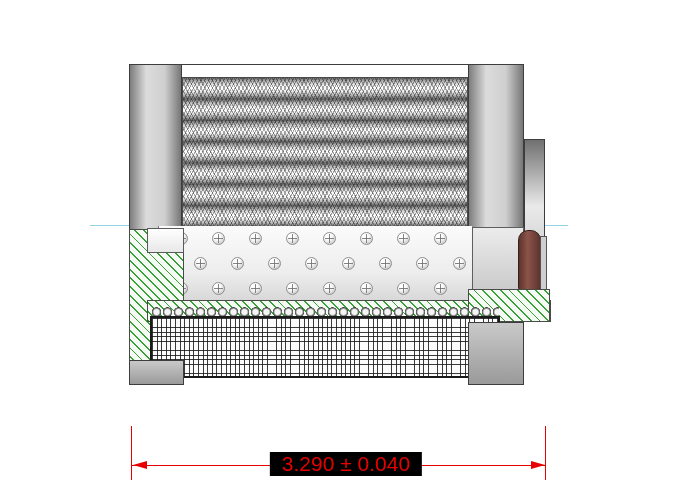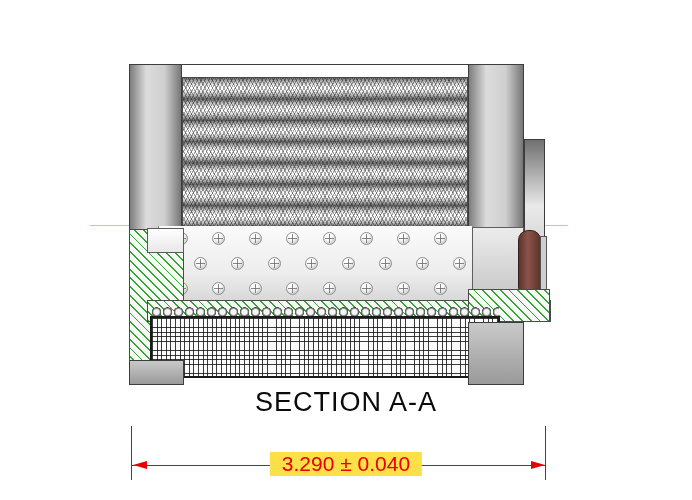--- a/index.html
+++ b/index.html
@@ -78,21 +78,21 @@
   
   #centerline{border-top:1.5px solid #92d3e5;}
 
   
   #section-label{
     left:50%;transform:translateX(-50%);top:387px;
     font-size:27px;color:#0a0a0a;letter-spacing:1px;white-space:nowrap;
   }
   #dim-text{
     left:50%;transform:translateX(-50%);top:452px;
-    color:#e60000;font-size:21px;background:#fde047;padding:0 12px;white-space:nowrap;
+    color:#e60000;font-size:21px;background:#000000;padding:0 12px;white-space:nowrap;
   }
   .ext-line{width:0;height:54px;border-left:1.5px solid #e60000;}
   #dim-line{height:0;border-top:1.5px solid #e60000;}
   .arrow{width:0;height:0;border-top:4.5px solid transparent;border-bottom:4.5px solid transparent;}
   #arrow-left{border-right:14px solid #e60000;}
   #arrow-right{border-left:14px solid #e60000;}
 </style>
 </head>
 <body>
 
@@ -159,21 +159,20 @@
 
   <div class="abs hatch" style="left:468px;top:289px;width:82px;height:33px;"></div>
 
   <div class="abs" id="mesh-bumps" style="left:151px;top:305px;width:348px;height:12px;"></div>
 
   <div class="abs" id="mesh" style="left:150px;top:316px;width:350px;height:62px;"></div>
 
   <div class="abs gray-block" style="left:129px;top:360px;width:55px;height:25px;"></div>
   <div class="abs gray-block" style="left:468px;top:322px;width:56px;height:63px;"></div>
 
-  <div class="abs" id="section-label">SECTION A-A</div>
 
   <div class="abs ext-line" style="left:131px;top:426px;"></div>
   <div class="abs ext-line" style="left:545px;top:426px;"></div>
   <div class="abs" id="dim-line" style="left:132px;top:465px;width:413px;"></div>
   <div class="abs arrow" id="arrow-left" style="left:133px;top:461px;"></div>
   <div class="abs arrow" id="arrow-right" style="left:531px;top:461px;"></div>
   <div class="abs" id="dim-text">3.290 ± 0.040</div>
 
 </div>
 

